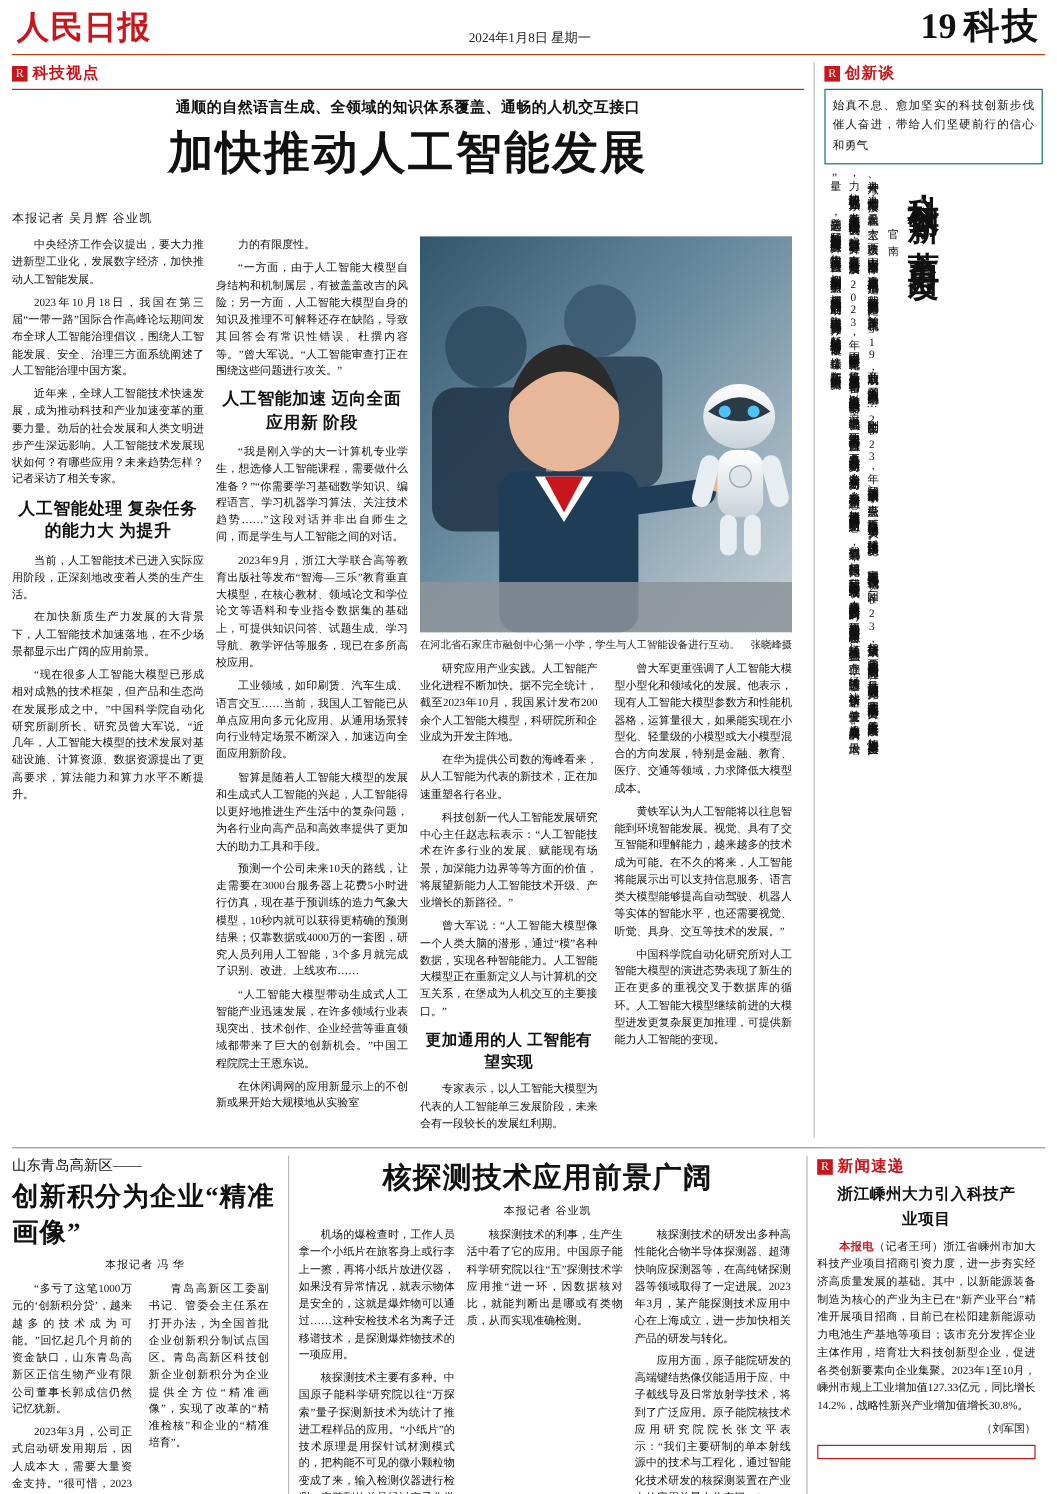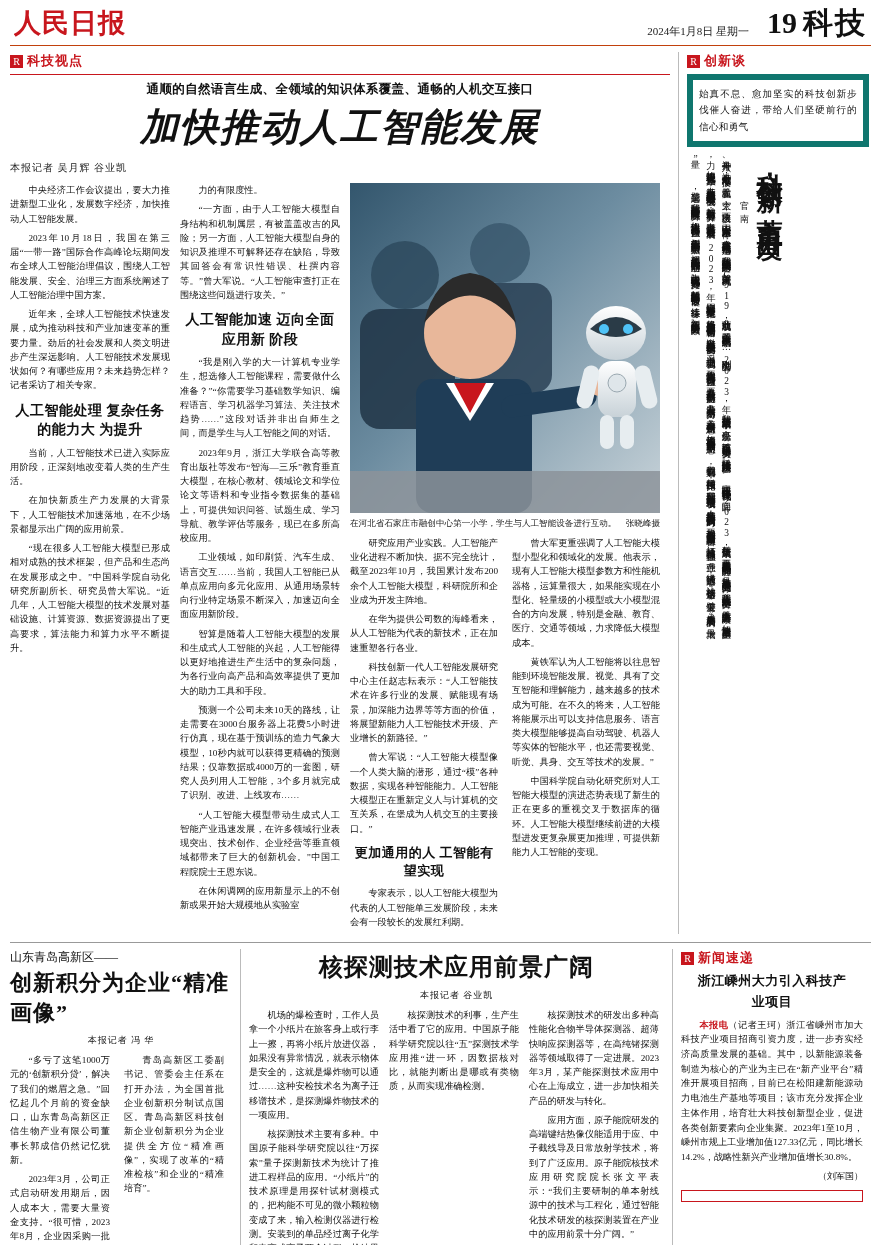--- a/index.html
+++ b/index.html
@@ -14,21 +14,21 @@
   }
   .page { position: relative; width: 881px; height: 1245px; padding: 0 10px; }
 
   
   .masthead {
     display:flex; align-items:flex-start; justify-content:space-between;
     border-bottom: 1px solid #c2410c; padding: 6px 4px 4px 4px; height: 46px;
   }
   .logo-box { width: 120px; }
   .logo-svg { display:block; }
-  .masthead-mid { flex:1; text-align:right; padding-right: 18px; font-size: 11px; color:#222; padding-top: 18px;}
+  .masthead-mid { flex:1; text-align:center; padding-right: 18px; font-size: 11px; color:#222; padding-top: 18px;}
   .masthead-right { display:flex; align-items:flex-start; gap:6px; padding-top:2px;}
   .page-num { font-size: 30px; font-weight: bold; letter-spacing: 0px; line-height: 1; }
   .section-name { font-size: 30px; font-weight: bold; letter-spacing: 2px; line-height: 1; }
 
   
   .body-wrap { display:flex; gap: 8px; margin-top: 6px; }
   .left-col { width: 660px; }
   .right-col { width: 191px; }
 
   
@@ -40,42 +40,42 @@
     display:inline-block; width:13px; height:13px; background:#c8161d; color:#fff;
     font-size:10px; line-height:13px; text-align:center; font-family:"Liberation Serif", serif;
   }
   .sec-title { color:#c8161d; font-size:13px; font-weight:bold; letter-spacing:1px; }
   .sec-rule { border-bottom: 1px solid #c8161d; margin: 2px 0 6px 0; }
 
   
   .kicker { text-align:center; font-size: 12.5px; font-weight:bold; color:#111; margin: 6px 0 4px; letter-spacing:0.4px;}
   .headline {
     text-align:center; font-size: 38px; font-weight: bold; letter-spacing: 2px;
-    margin: 4px 0 8px; font-family: "Liberation Serif", serif; font-style: italic;
+    margin: 4px 0 22px; font-family: "Liberation Serif", serif;
   }
   .byline { text-align:left; font-size: 10px; color:#222; margin-bottom: 8px; letter-spacing:1px;}
 
   
   .cols3 { display:flex; gap: 10px; }
   .col { width: 160px; font-size: 9.2px; line-height: 1.55; text-align: justify; }
   .col p { margin: 0 0 5px; text-indent: 2em; }
   .sub-h { font-size: 14px; font-weight:bold; text-align:center; line-height:1.4; margin: 8px 0 6px; letter-spacing:0.5px;}
   .sub-h.small { font-size: 13px; }
 
   
   .photo-wrap { width: 310px; }
   .photo {
     width: 310px; height: 330px; position:relative; overflow:hidden;
     background: linear-gradient(160deg,#4a6f86 0%, #6f8ea1 35%, #9fb2bd 60%, #cfd8dd 100%);
   }
   .cap { font-size: 8.6px; line-height:1.5; color:#222; margin-top:4px; display:flex; justify-content:space-between; gap:6px;}
   .cap .credit { white-space:nowrap; }
 
   
-  .talk-box { border:6px solid #0f766e; padding: 6px; }
+  .talk-box { border:1px solid #0f766e; padding: 6px; }
   .talk-lead { font-size: 9.6px; line-height:1.7; text-align:justify; letter-spacing:0.3px; }
   .vert-wrap { display:flex; justify-content:flex-start; gap:4px; margin-top:6px; }
   .vert-title {
     writing-mode: vertical-rl; text-orientation: upright;
     font-size: 26px; font-weight:bold; letter-spacing: 4px; line-height:1.1;
     height: 330px;
   }
   .vert-author {
     writing-mode: vertical-rl; text-orientation: upright;
     font-size: 9px; letter-spacing:2px; align-self:flex-start; margin-top: 40px;
@@ -272,21 +272,21 @@
   <div class="hrule"></div>
 
   <div class="bottom">
 
     <div class="b-left">
       <div class="b-kicker">山东青岛高新区——</div>
       <div class="b-title">创新积分为企业“精准画像”</div>
       <div class="b-byline">本报记者 冯 华</div>
       <div class="cols2">
         <div class="col2">
-          <p>“多亏了这笔1000万元的‘创新积分贷’，解决了我们的燃眉之急。”回忆起几个月前的资金缺口，山东青岛高新区正信生物产业有限公司董事长郭成信仍然记忆犹新。</p>
+          <p>“多亏了这笔1000万元的‘创新积分贷’，越来越多的技术成为可能。”回忆起几个月前的资金缺口，山东青岛高新区正信生物产业有限公司董事长郭成信仍然记忆犹新。</p>
           <p>2023年3月，公司正式启动研发用期后，因人成本大，需要大量资金支持。“很可惜，2023年8月，企业因采购一批核心零部件、急需资金周转，我们正方便款缓解。”郭成了</p>
 
         </div>
         <div class="col2">
           <p>青岛高新区工委副书记、管委会主任系在打开办法，为全国首批企业创新积分制试点国区。青岛高新区科技创新企业创新积分为企业提供全方位“精准画像”，实现了改革的“精准检核”和企业的“精准培育”。</p>
 
         </div>
       </div>
     </div>
 

